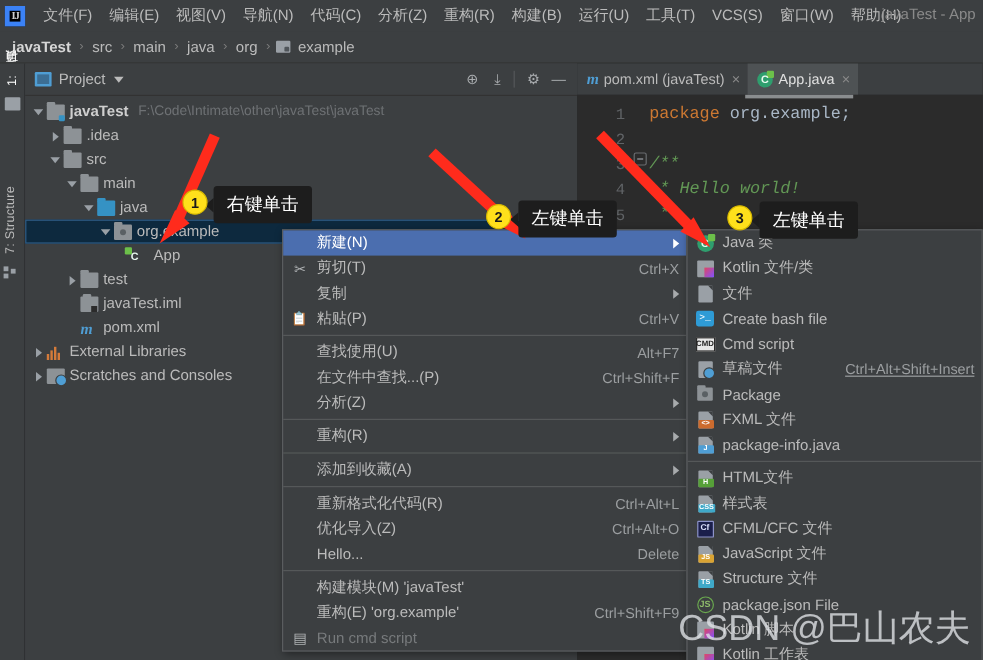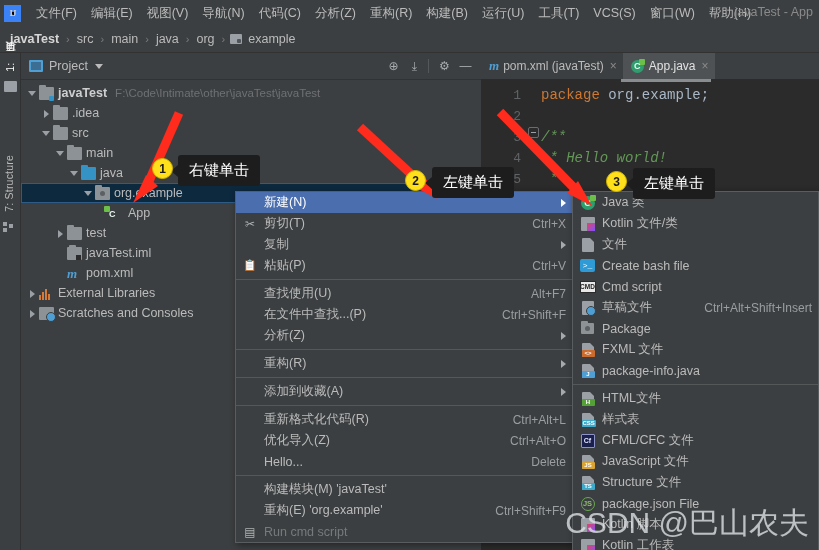--- a/index.html
+++ b/index.html
@@ -12,21 +12,21 @@
     position:relative;
   }
   .app { position:relative; width:819px; height:550px; overflow:hidden; }
 
   
   .menubar {
     position:absolute; left:0; top:0; width:819px; height:26px;
     background:#3c3f41; display:flex; align-items:center; padding-left:4px;
   }
   .ij-logo {
-    width:17px; height:17px; margin-right:8px; border:7px solid #3b82f6;
+    width:17px; height:17px; margin-right:8px; border:4px solid #3b82f6;
     background:#000000; color:#cfcfcf; font-size:9px; font-weight:bold;
     display:flex; align-items:center; justify-content:center; letter-spacing:-1px;
     font-family:"Liberation Serif", serif;
   }
   .menu-item {
     padding:3px 7px; color:#bbbbbb; font-size:12.5px; white-space:nowrap; cursor:default;
   }
   .win-title {
     position:absolute; right:6px; top:5px; color:#8a8a8a; font-size:12.5px; white-space:nowrap;
   }
@@ -169,21 +169,21 @@
 
   
   .sub {
     position:absolute; left:572px; top:191px; width:247px;
     background:#3c3f41; border:1px solid #5a5d5f; z-index:45;
     box-shadow:2px 2px 7px rgba(0,0,0,.45);
   }
   .sub-item { height:21px; display:flex; align-items:center; padding:0 6px; font-size:12.5px; color:#bbbbbb; white-space:nowrap;}
   .sub-ico { width:17px; flex:0 0 17px; margin-right:6px; display:flex; align-items:center; justify-content:center; position:relative; height:14px;}
   .sub-label{flex:0 0 auto;}
-  .sub-short{margin-left:auto; padding-left:12px; color:#9b9ea0; font-size:12px;}
+  .sub-short{margin-left:auto; padding-left:12px; color:#9b9ea0; font-size:12px;text-decoration:underline;}
 
   
   .fi { width:12px;height:14px;background:#9aa0a6; position:relative; border-radius:1px;}
   .fi:after{content:"";position:absolute;right:0;top:0;border-top:4px solid #3c3f41;border-left:4px solid transparent;}
   .fi-tag{position:absolute;left:0;bottom:0;height:7px;min-width:13px;padding:0 1px;font-size:6px;line-height:7px;color:#fff;text-align:center;border-radius:1px;font-family:"Liberation Sans",sans-serif;font-weight:bold;}
 
   .kt { width:14px;height:14px;background:#9aa0a6;border-radius:1px;position:relative;}
   .kt:after{content:"";position:absolute;right:0;bottom:0;width:8px;height:8px;background:linear-gradient(135deg,#e24462 0%,#7f52ff 100%);}
   .circ-class{width:14px;height:14px;border-radius:50%;background:#2f9e6e;position:relative;}
   .circ-class:after{content:"C";position:absolute;inset:0;text-align:center;font-size:9px;line-height:14px;color:#eafaf1;font-weight:bold;}

